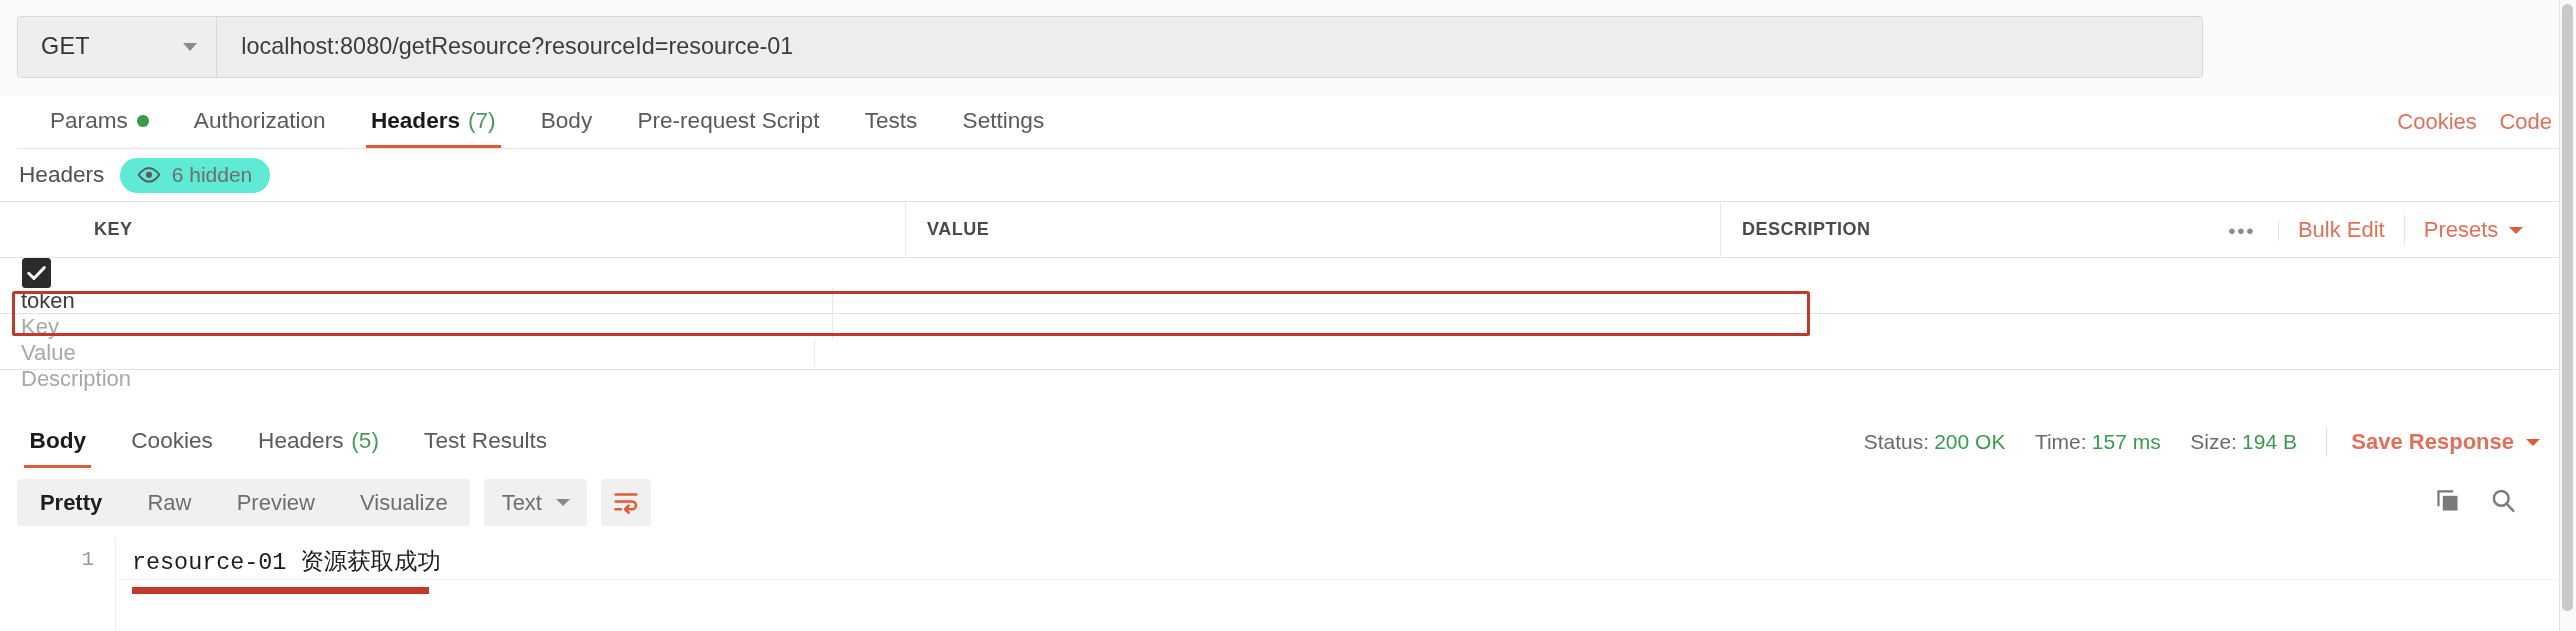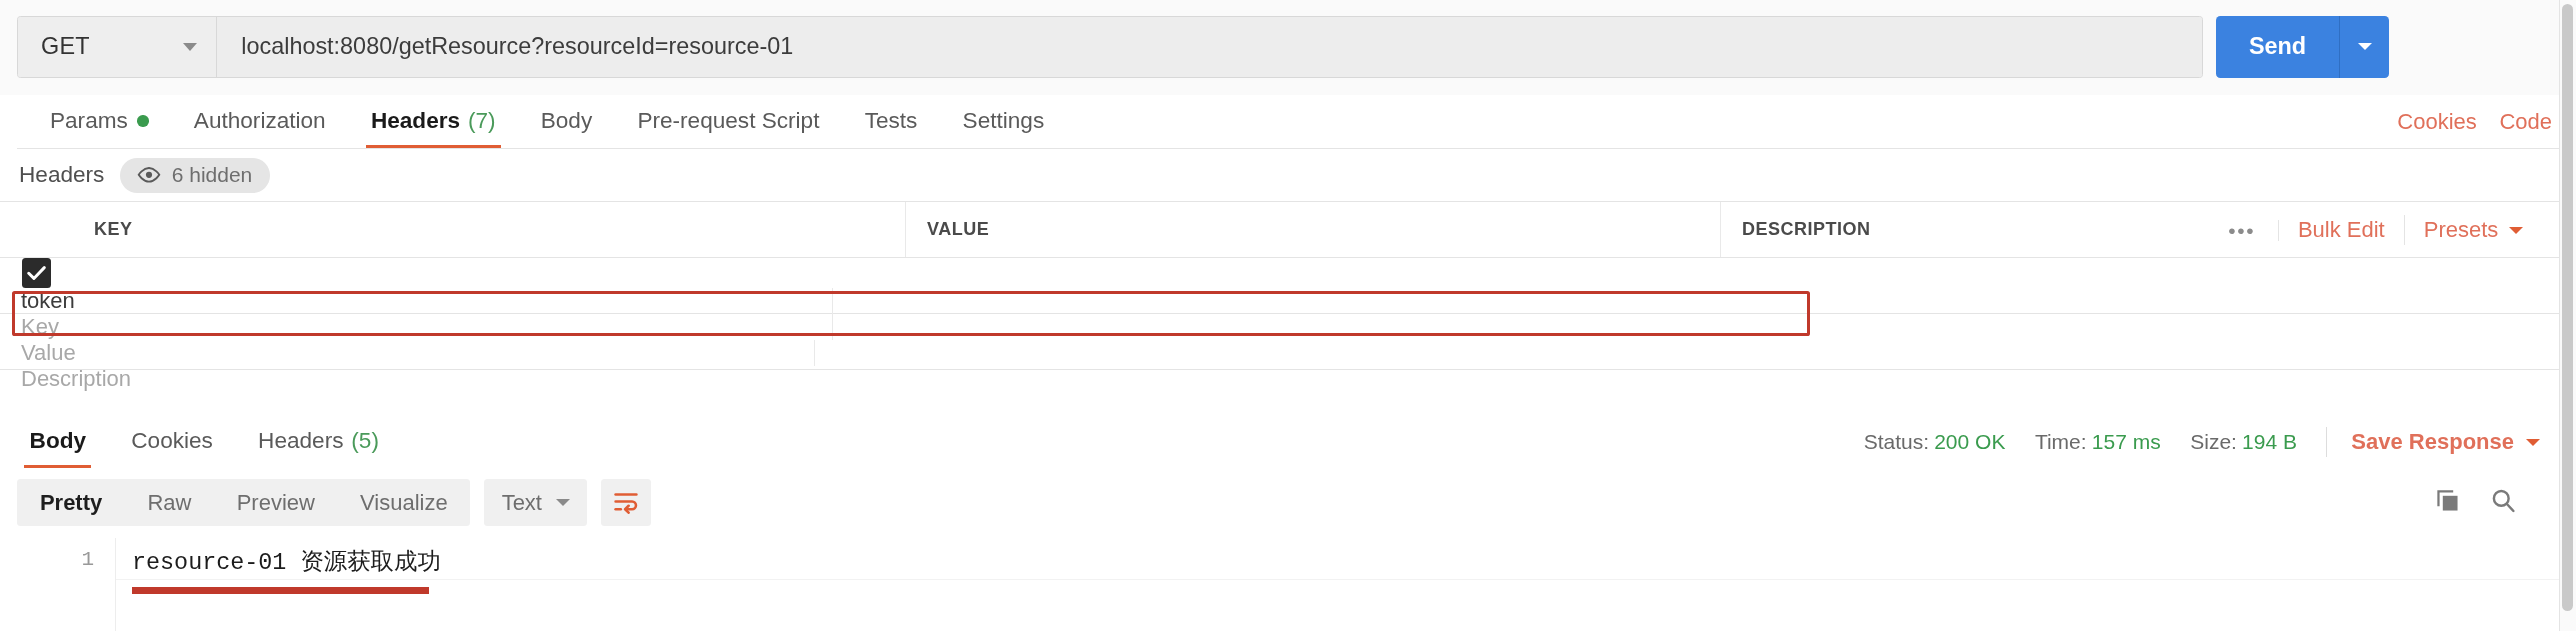--- a/index.html
+++ b/index.html
@@ -126,21 +126,21 @@
 
   
   .headers-sub {
     position: absolute; left: 0; top: 149px; width: 2559px; height: 52px;
     display: flex; align-items: center; padding-left: 19px;
     background: #fff;
   }
   .headers-sub .title { font-size: 22.6px; color: #4f4f4f; }
   .hidden-pill {
     margin-left: 15.6px; height: 35px; border-radius: 17.3px;
-    background: #e5e5e5; display: flex; align-items: center;
+    background: #5eead4; display: flex; align-items: center;
     padding: 0 17.3px; gap: 10.4px; cursor: pointer;
   }
   .hidden-pill .txt { font-size: 21px; color: #6e6e6e; }
   .eye { display: block; }
 
   
   .tbl {
     position: absolute; left: 0; top: 201px; width: 2559px;
     border-top: 0.9px solid #e4e4e4;
   }
@@ -265,26 +265,20 @@
 
 <div class="urlbar">
   <div class="method-url-wrap">
     <div class="method-select">
       <span class="label">GET</span>
       <span class="caret"></span>
     </div>
     <div class="url-input" title="localhost:8080/getResource?resourceId=resource-01">localhost:8080/getResource?resourceId=resource-01</div>
   </div>
 
-  <div class="send-group">
-    <div class="send-btn">Send</div>
-    <div class="send-caret-btn">
-      <span class="caret small white"></span>
-    </div>
-  </div>
 
 </div>
 
 <div class="req-tabs">
   <div class="tab">
     <span>Params</span>
     <span class="green-dot"></span>
   </div>
   <div class="tab">
     <span>Authorization</span>
@@ -369,20 +363,23 @@
   <div class="tab active">
     <span>Body</span>
   </div>
   <div class="tab">
     <span>Cookies</span>
   </div>
   <div class="tab">
     <span>Headers</span>
     <span class="count">(5)</span>
   </div>
+  <div class="tab">
+    <span>Test Results</span>
+  </div>
 
   <div class="resp-meta">
     <span class="meta-item">
       <span>Status:</span><span class="val">200 OK</span>
     </span>
     <span class="meta-item">
       <span>Time:</span><span class="val">157 ms</span>
     </span>
     <span class="meta-item">
       <span>Size:</span><span class="val">194 B</span>

